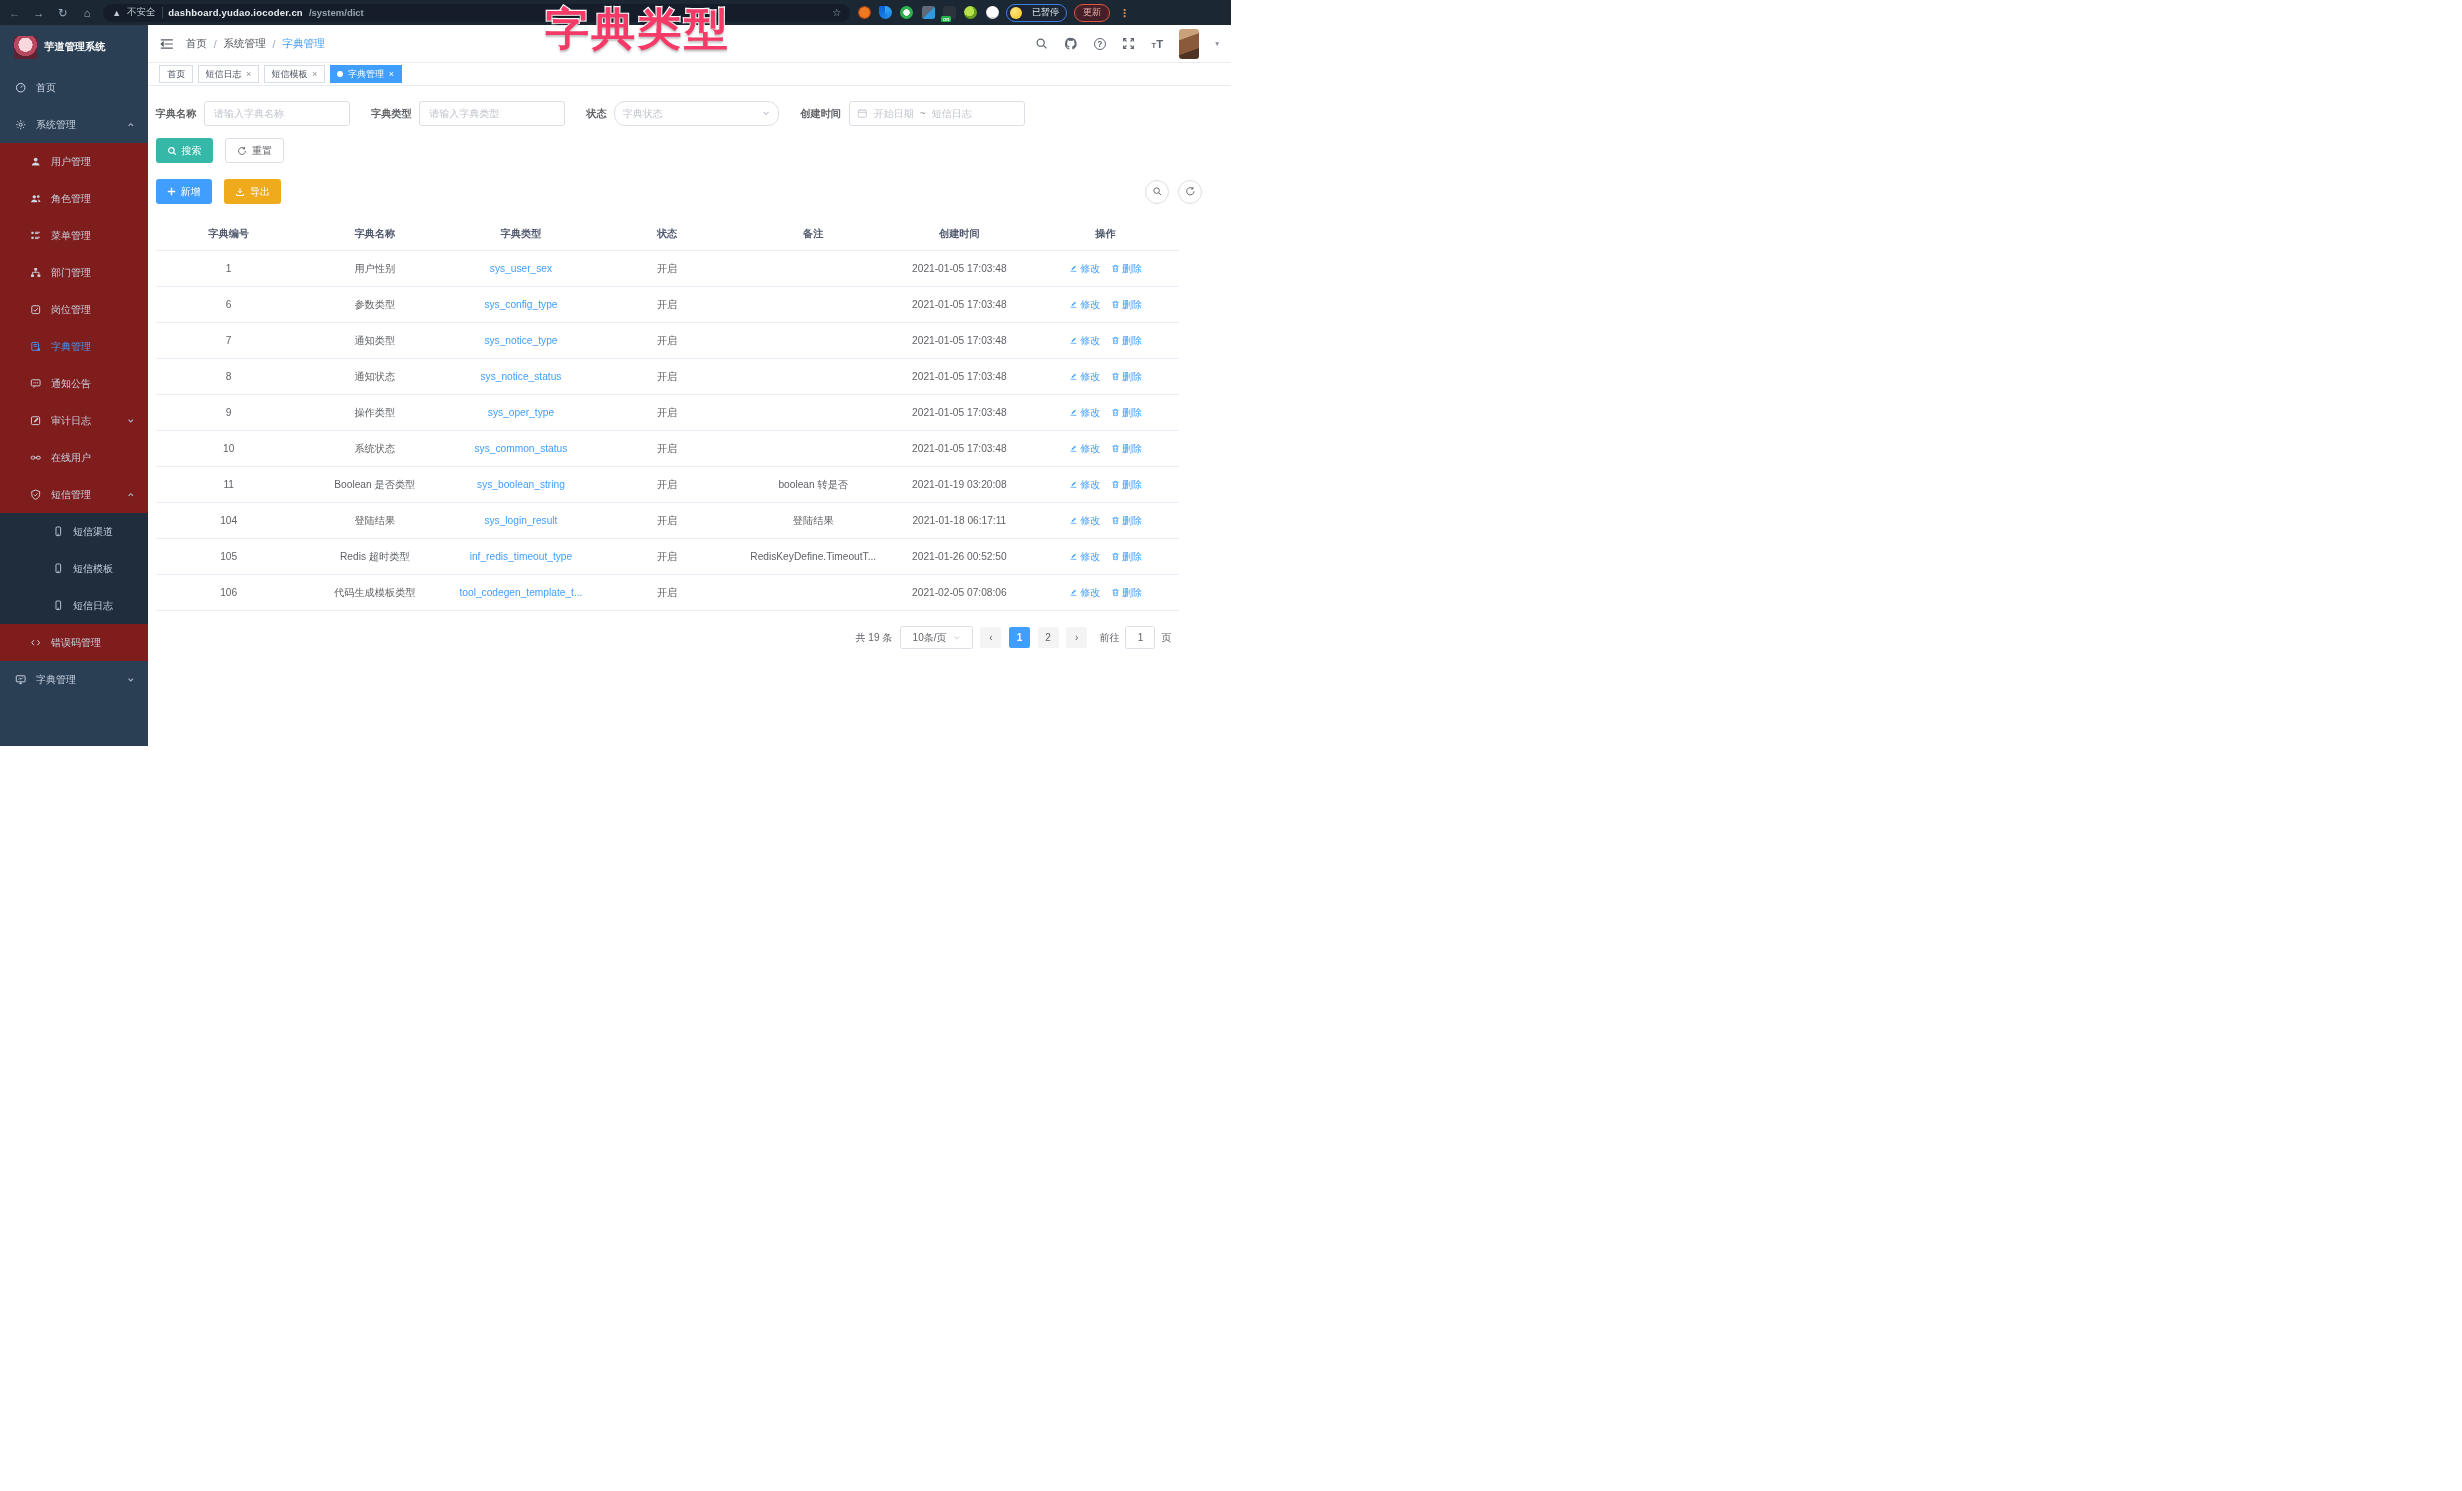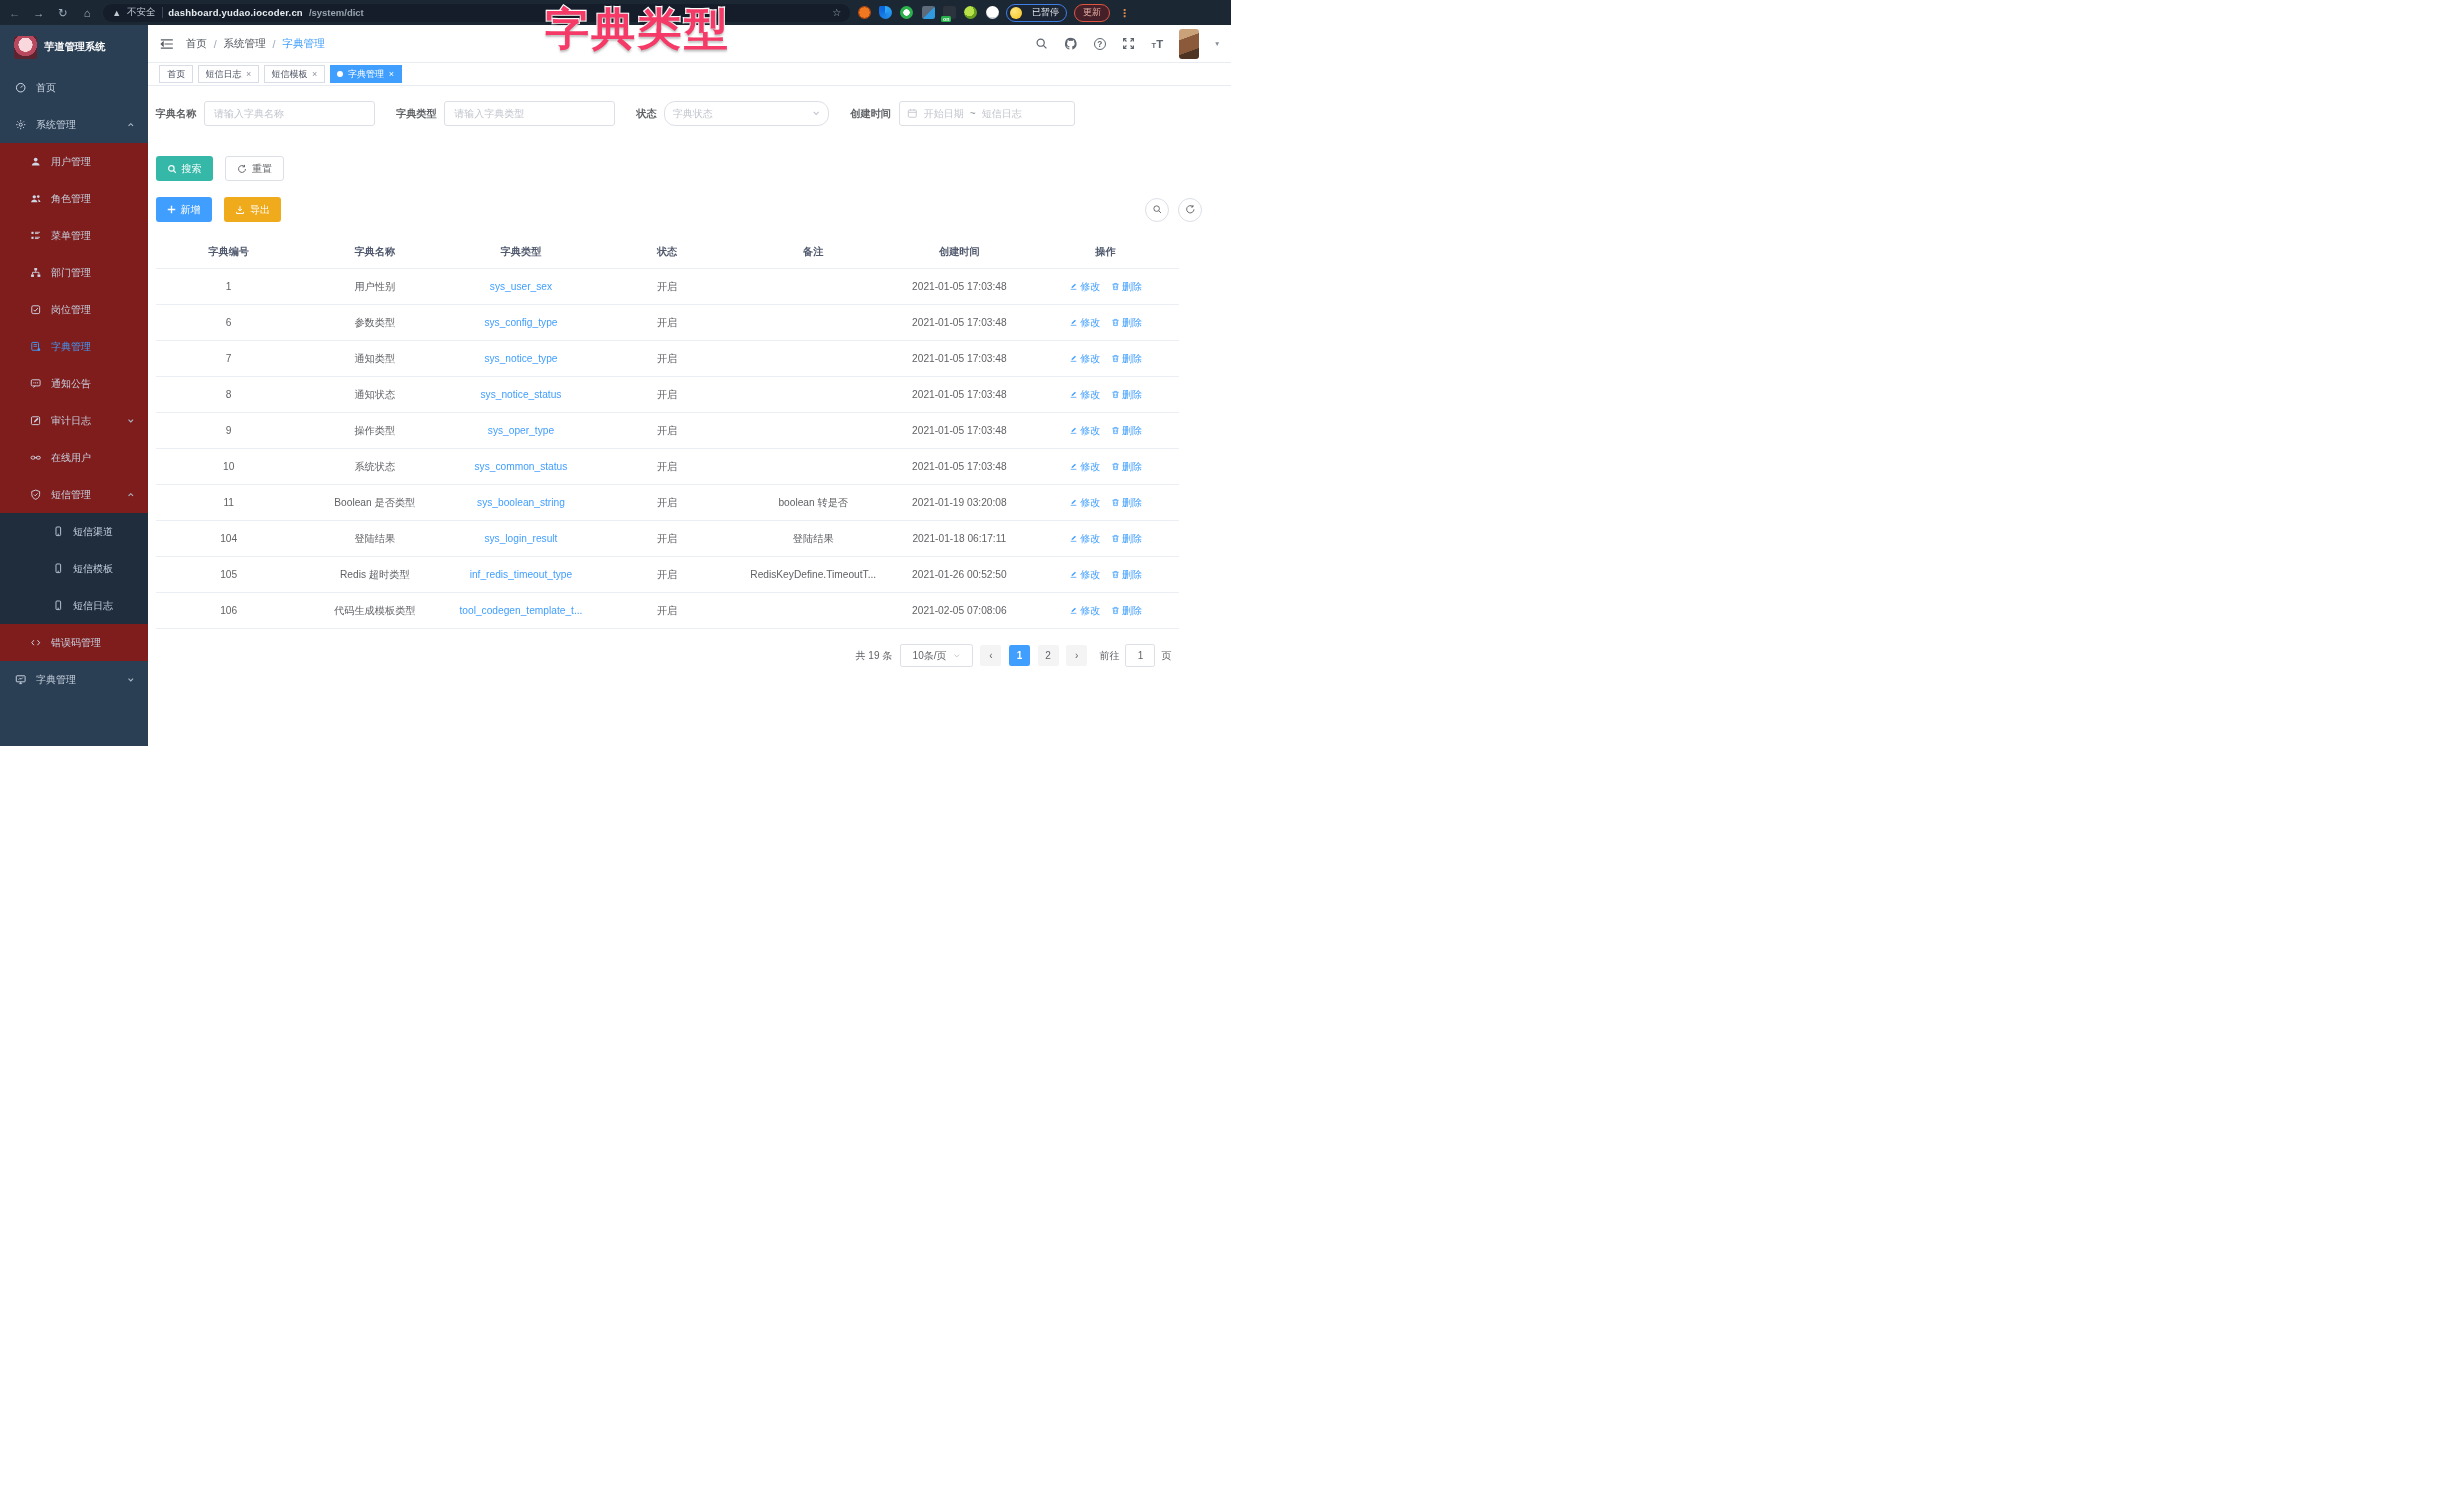--- a/index.html
+++ b/index.html
@@ -58,26 +58,26 @@
   .tagsbar{height:23px;display:flex;align-items:center;gap:4.6px;padding:0 11.4px;border-bottom:0.8px solid #e8ebf0;background:#fff;}
   .tag{height:18px;display:flex;align-items:center;gap:4.6px;border:0.8px solid #d8dce5;background:#fff;color:#495060;font-size:9px;padding:0 6.8px;cursor:pointer;}
   .tag .x{font-size:9px;color:#8f949b;}
   .tag.active{background:#409eff;border-color:#409eff;color:#fff;}
   .tag.active .x{color:#fff;}
   .dot{width:6px;height:6px;border-radius:50%;background:#fff;}
   
   .content{flex:1;padding:15px 10.6px 0 7.6px;position:relative;background:#fff;}
   .filter{display:flex;align-items:center;flex-wrap:nowrap;}
   .flabel{font-size:10.2px;color:#606266;font-weight:bold;margin-right:7.6px;white-space:nowrap;}
-  .finput{height:25px;border:0.8px solid #dcdfe6;border-radius:3px;padding:0 9px;font-size:10px;color:#606266;width:171px;margin-right:21px;outline:none;font-family:inherit;}
+  .finput{height:25px;border:0.8px solid #dcdfe6;border-radius:3px;padding:0 9px;font-size:10px;color:#606266;width:146px;margin-right:21px;outline:none;font-family:inherit;}
   .finput::placeholder{color:#c0c4cc;}
   .fselect{height:25px;border:0.8px solid #dcdfe6;border-radius:11px;width:165px;margin-right:21px;display:flex;align-items:center;padding:0 7.6px;color:#c0c4cc;font-size:10px;cursor:pointer;}
   .fselect .cv{margin-left:auto;color:#c0c4cc;}
   .fdate{height:25px;border:0.8px solid #dcdfe6;border-radius:3px;width:176px;display:flex;align-items:center;gap:6px;padding:0 7.6px;color:#c0c4cc;font-size:10px;cursor:pointer;}
-  .btnrow{margin-top:30px;display:flex;gap:12px;}
+  .btnrow{margin-top:12px;display:flex;gap:12px;}
   .btn{height:25px;border-radius:3px;border:none;font-size:10px;display:inline-flex;align-items:center;gap:4.6px;padding:0 11.4px;cursor:pointer;font-family:inherit;}
   .btn-search{background:#35b8a8;color:#fff;}
   .btn-reset{background:#fff;border:0.8px solid #dcdfe6;color:#606266;}
   .btnrow2{margin-top:16px;display:flex;gap:12px;align-items:center;}
   .btn-add{background:#409eff;color:#fff;}
   .btn-export{background:#f0ab1c;color:#fff;}
   .tool-circles{margin-left:auto;display:flex;gap:9px;margin-right:18px;}
   .circ-btn{width:24px;height:24px;border-radius:50%;border:0.8px solid #dcdfe6;background:#fff;color:#606266;display:flex;align-items:center;justify-content:center;cursor:pointer;}
   
   table{margin-top:13.7px;width:1023px;border-collapse:collapse;table-layout:fixed;}

